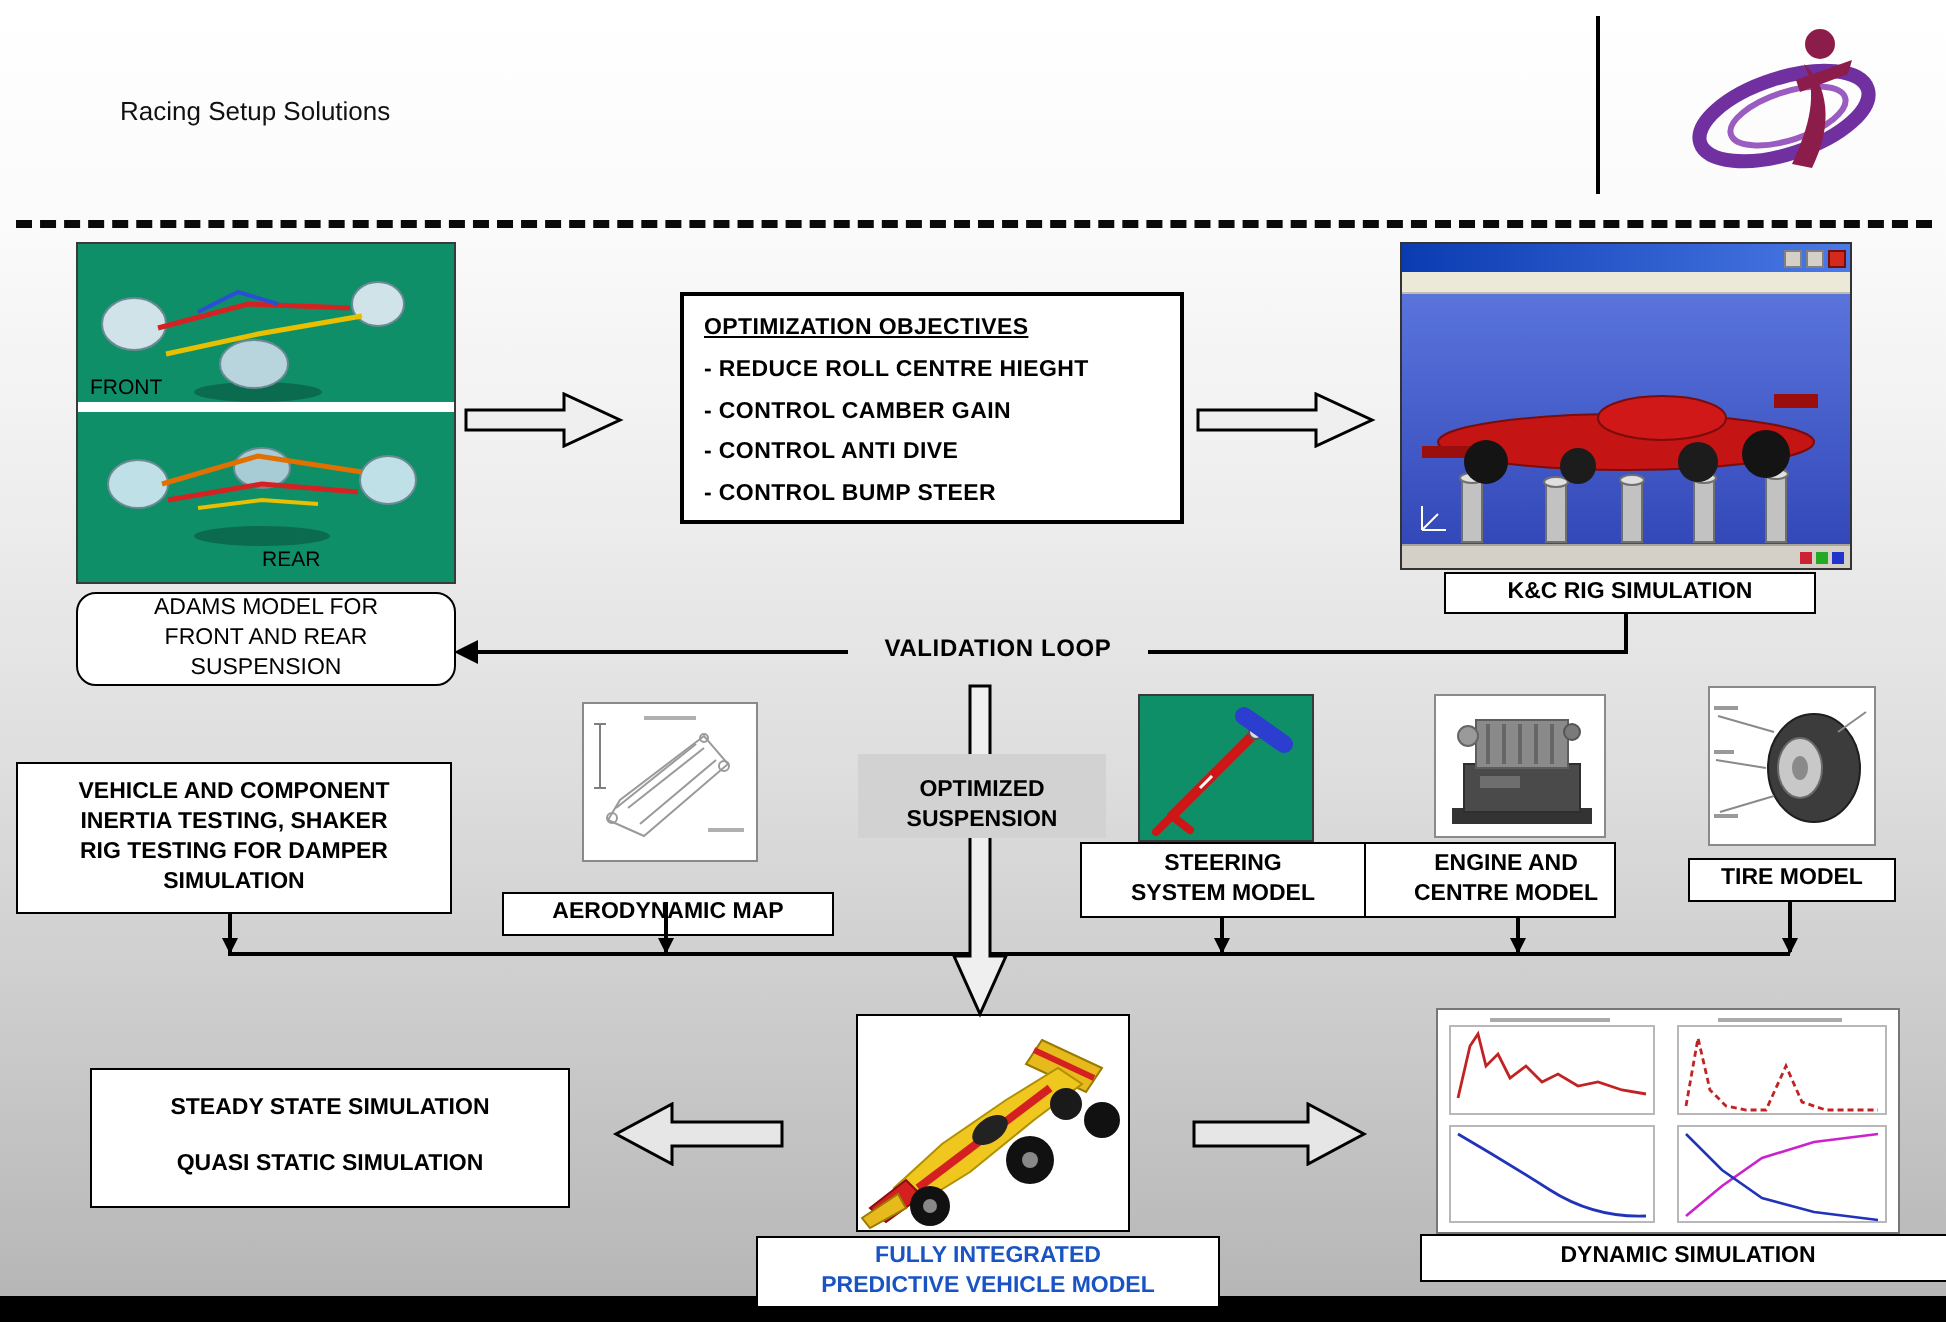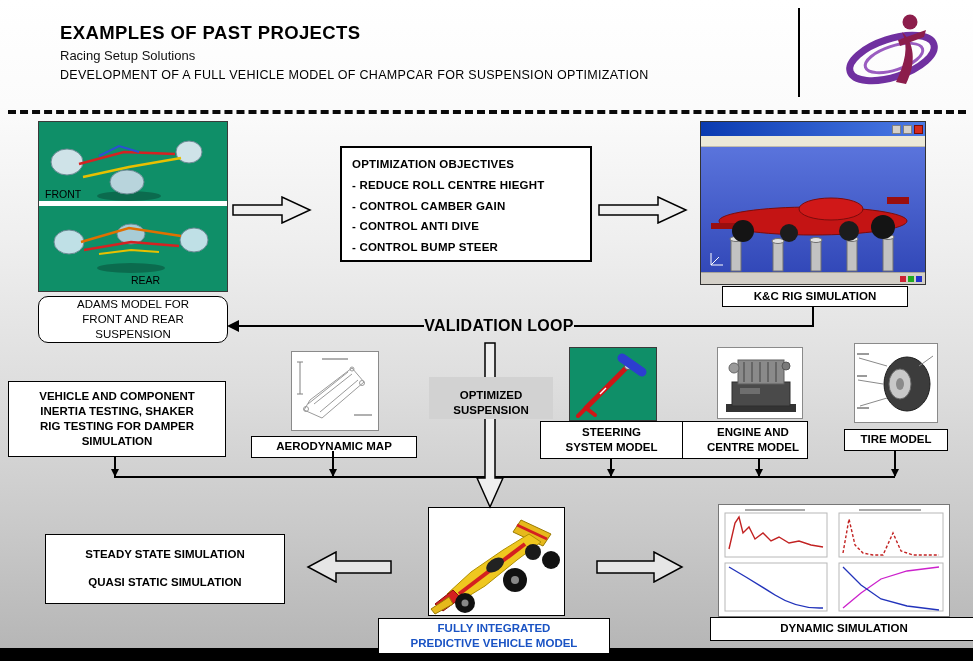--- a/index.html
+++ b/index.html
@@ -21,50 +21,50 @@
   .box { background:#fff; border:1px solid #000; display:flex; flex-direction:column;
          align-items:center; justify-content:center; text-align:center;
          font-weight:bold; font-size:11.5px; line-height:1.32; color:#000; }
   .box.light { font-weight:400;border-radius:10px; }
 
   
   .adams-img { left:38px; top:121px; width:190px; height:171px; background:#0f8f68; border:1px solid #3a3a3a; }
   .panel-label { position:absolute; font-size:10.5px; color:#000; font-weight:400; }
   .adams-cap { left:38px; top:296px; width:190px; height:47px; }
   .obj-box   { left:340px; top:146px; width:252px; height:116px; background:#fff; border:2px solid #000; padding:10px 8px 0 10px; }
-  .obj-title { font-size:11.5px; font-weight:bold; margin-bottom:9px; letter-spacing:.2px; }
+  .obj-title { font-size:11.5px; font-weight:bold; margin-bottom:9px; letter-spacing:.2px;text-decoration:underline; }
   .obj-item  { font-size:11.5px; font-weight:bold; margin-bottom:8.5px; letter-spacing:.2px; }
 
   .kc-win   { left:700px; top:121px; width:226px; height:164px; border:1px solid #333; background:#d4d0c8; display:flex; flex-direction:column; }
   .kc-title { height:14px; background:linear-gradient(90deg,#0a3bb0,#4b7ae6); display:flex; align-items:center; justify-content:flex-end; padding-right:2px; gap:2px; }
   .kc-btn   { width:9px; height:9px; background:#d4d0c8; border:1px solid #808080; }
   .kc-btn.close { background:#d42a1e; border-color:#7a0c06; }
   .kc-menu  { height:11px; background:#ece9d8; border-bottom:1px solid #c0bcae; }
   .kc-view  { flex:1; position:relative; overflow:hidden; }
   .kc-status{ height:12px; background:#d4d0c8; border-top:1px solid #a8a49a; display:flex; align-items:center; justify-content:flex-end; gap:2px; padding-right:3px; }
   .kc-dot   { width:6px; height:6px; }
   .kc-cap   { left:722px; top:286px; width:186px; height:21px; }
 
   
   .val-vline { left:812px; top:307px; width:2px; height:19px; background:#000; }
   .val-l1 { left:238px; top:325px; width:186px; height:2px; background:#000; }
   .val-l2 { left:574px; top:325px; width:240px; height:2px; background:#000; }
   .val-head { left:227px; top:320px; width:0; height:0; border-top:6px solid transparent;
               border-bottom:6px solid transparent; border-right:12px solid #000; }
-  .val-label { left:424px; top:317px; width:150px; text-align:center; font-size:16px; font-weight:bold; letter-spacing:.3px; }
+  .val-label { left:424px; top:317px; width:150px; text-align:center; font-size:12px; font-weight:bold; letter-spacing:.3px; }
 
   
   .down-arrow { left:476px; top:342px; width:28px; height:167px; z-index:2; }
   .opt-label  { left:429px; top:377px; width:124px; height:42px; background:#d2d2d2; z-index:3;
                 display:flex; flex-direction:column; align-items:center; justify-content:flex-end;
                 font-weight:bold; font-size:11.5px; line-height:1.35; text-align:center; }
 
   .veh-box  { left:8px;  top:381px; width:218px; height:76px; }
   .aero-img { left:291px; top:351px; width:88px; height:80px; background:#fff; border:1px solid #8a8a8a; }
-  .aero-cap { left:251px; top:436px; width:166px; height:22px; }
+  .aero-cap { left:251px; top:446px; width:166px; height:22px; }
   .steer-img{ left:569px; top:347px; width:88px; height:74px; background:#0f8f68; border:1px solid #3a3a3a; }
   .steer-cap{ left:540px; top:421px; width:143px; height:38px; }
   .eng-img  { left:717px; top:347px; width:86px; height:72px; background:#fff; border:1px solid #8a8a8a; }
   .eng-cap  { left:682px; top:421px; width:126px; height:38px;padding-left:16px; }
   .tire-img { left:854px; top:343px; width:84px; height:80px; background:#fff; border:1px solid #8a8a8a; }
   .tire-cap { left:844px; top:429px; width:104px; height:22px; }
 
   .hline { left:114px; top:476px; width:781px; height:2px; background:#000; z-index:1; }
   .stub  { width:2px; background:#000; z-index:1; }
   .ah-down { width:0; height:0; border-left:4px solid transparent; border-right:4px solid transparent;
@@ -77,23 +77,21 @@
   .arrow-right { left:596px; top:551px; width:88px; height:32px; }
   .charts-img { left:718px; top:504px; width:232px; height:113px; background:#fff; border:1px solid #777; }
   .dyn-cap  { left:710px; top:617px; width:268px; height:24px; z-index:10; }
   .footer   { left:0; top:648px; width:973px; height:13px; background:#000; z-index:5; }
 </style>
 </head>
 <body>
 
 <div id="page">
 
-  <div class="abs hdr-title">EXAMPLES OF PAST PROJECTS</div>
   <div class="abs hdr-sub">Racing Setup Solutions</div>
-  <div class="abs hdr-desc">DEVELOPMENT OF A FULL VEHICLE MODEL OF CHAMPCAR FOR SUSPENSION OPTIMIZATION</div>
   <div class="abs vline-logo"></div>
   <svg class="abs logo" viewBox="0 0 112 90">
     <g>
       <ellipse cx="54" cy="50" rx="44" ry="19" fill="none" stroke="#7030a0" stroke-width="7" transform="rotate(-18 54 50)"></ellipse>
       <ellipse cx="56" cy="50" rx="30" ry="12" fill="none" stroke="#9a5cc0" stroke-width="3" transform="rotate(-18 56 50)"></ellipse>
     </g>
     <g>
       <circle cx="72" cy="14" r="7.5" fill="#8c1d4b"></circle>
       <path d="M58,74 C67,55 71,38 64,24 C76,34 79,54 68,76 Z" fill="#8c1d4b"></path>
       <path d="M60,32 L88,22 L86,29 L62,38 Z" fill="#8c1d4b"></path>

